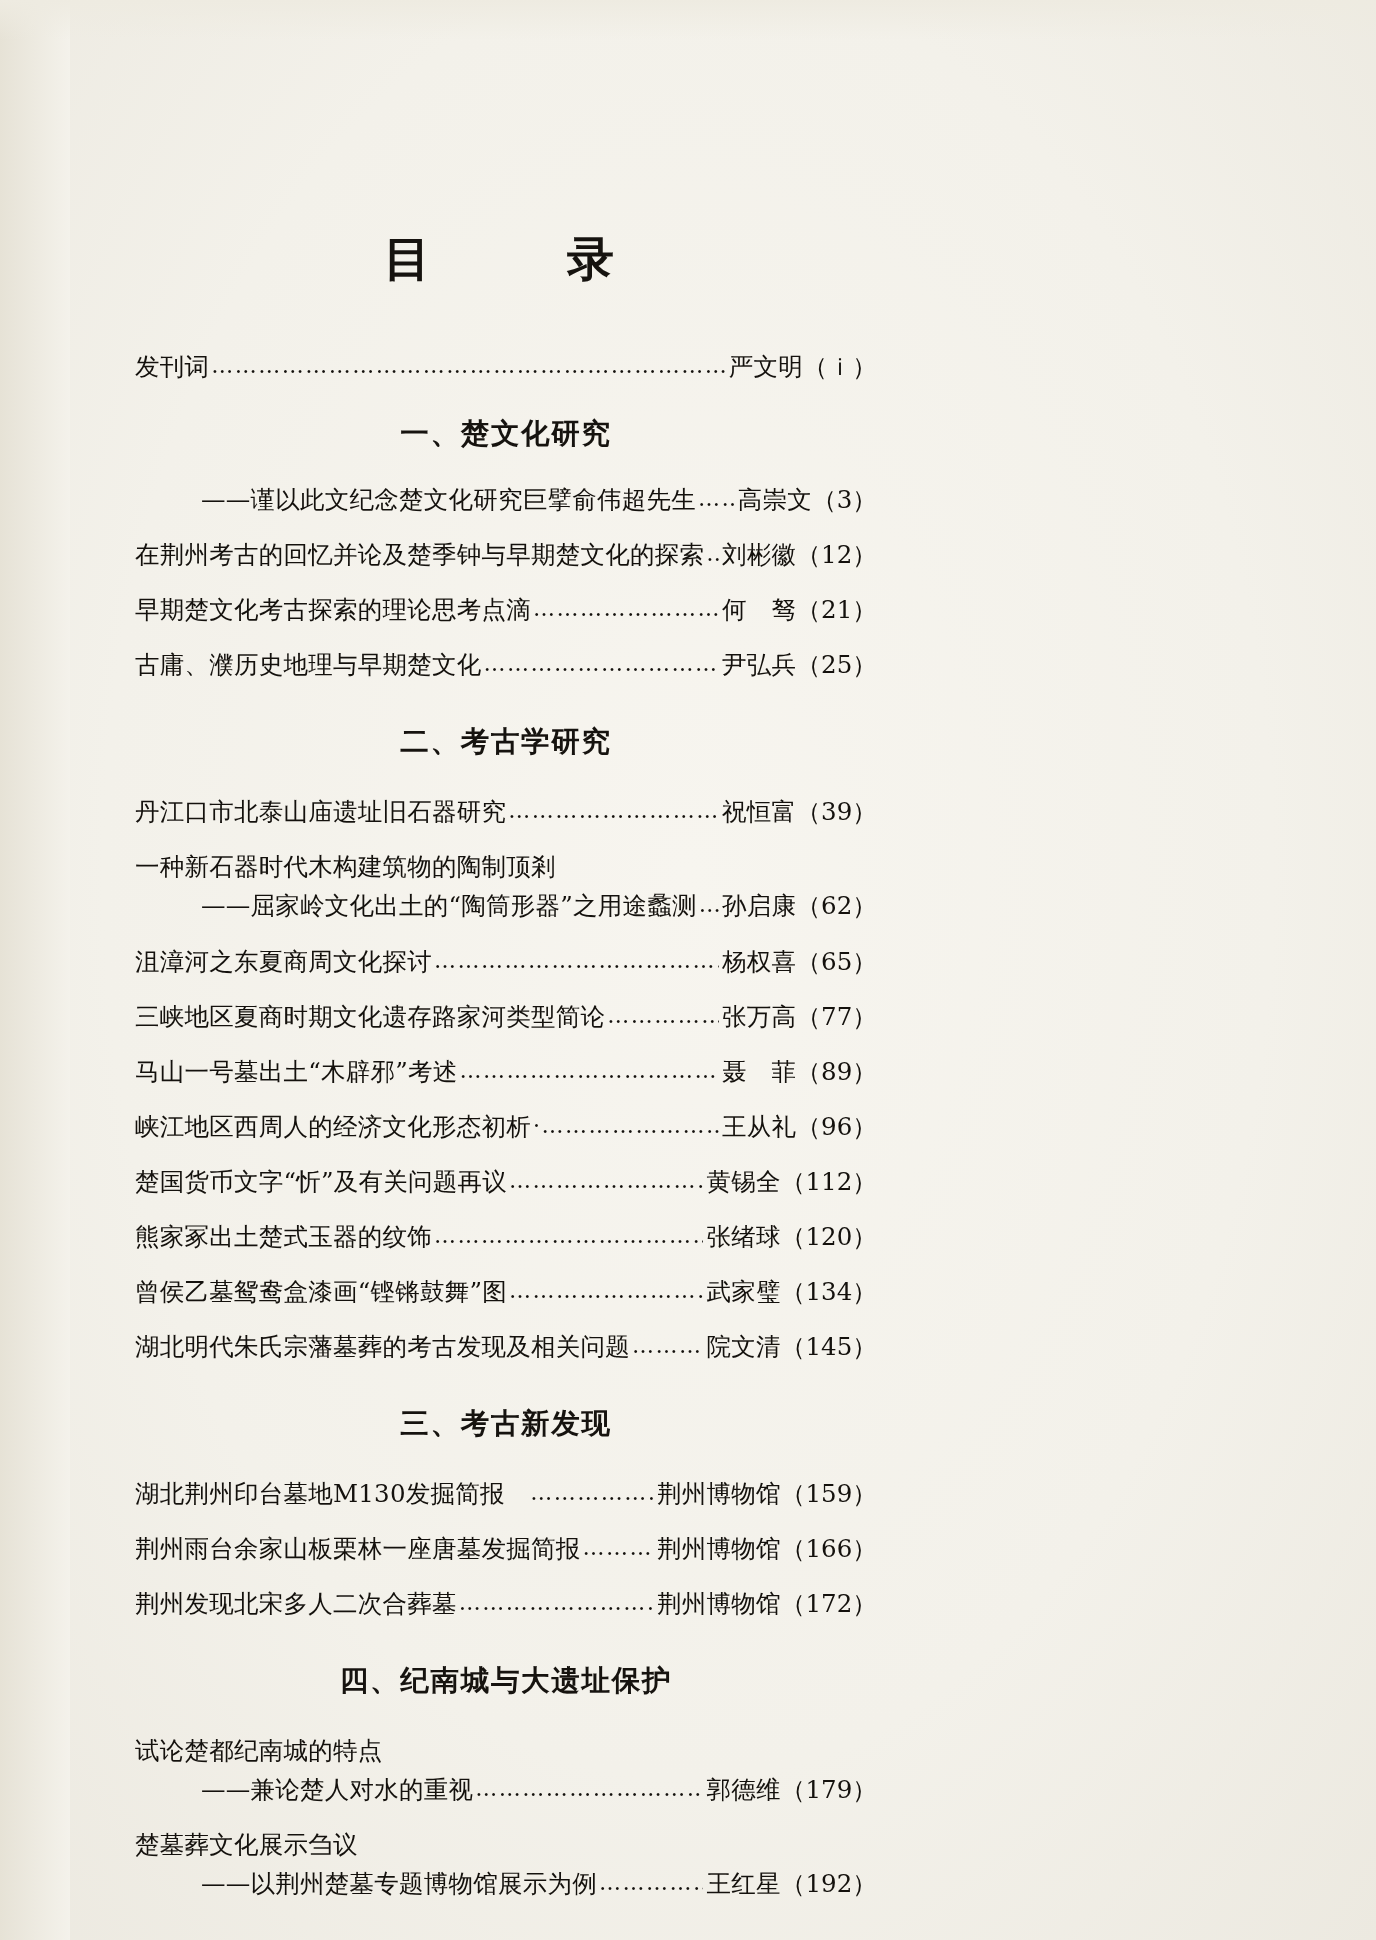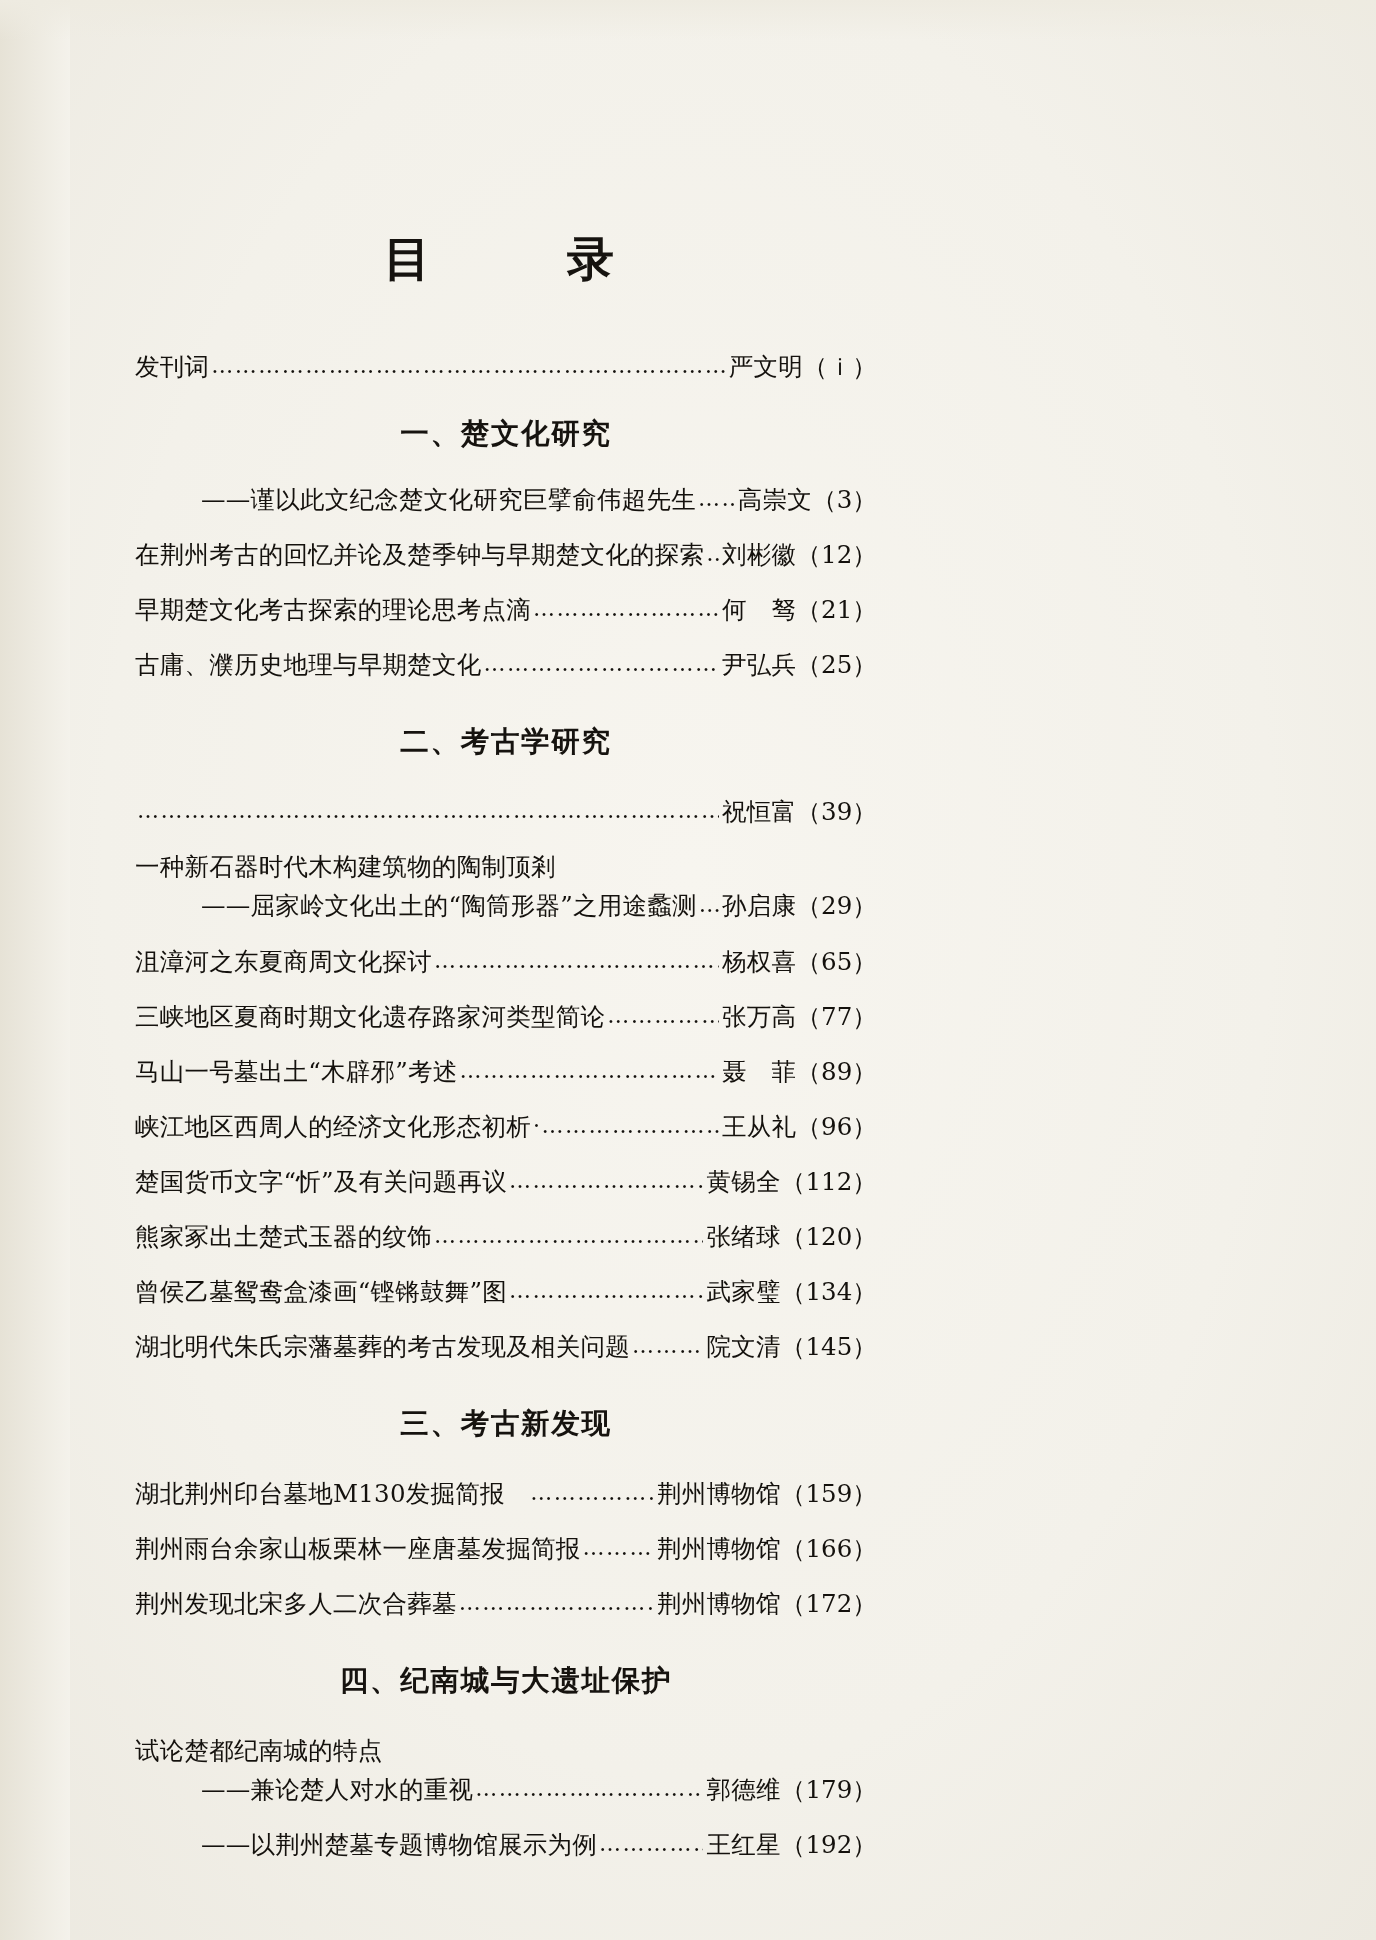--- a/index.html
+++ b/index.html
@@ -158,33 +158,34 @@
         <span class="txt">古庸、濮历史地理与早期楚文化</span>
         <span class="dots">…………………………………………………………………………………</span>
         <span class="right"><span>尹弘兵</span>（<span class="pg">25</span>）</span>
       </div>
     </div>
 
     <div class="section-head">二、考古学研究</div>
 
     <div class="entry">
       <div class="row">
+        <span class="txt">丹江口市北泰山庙遗址旧石器研究</span>
         <span class="dots">………………………………………………………………………</span>
         <span class="right"><span>祝恒富</span>（<span class="pg">39</span>）</span>
       </div>
     </div>
 
     <div class="entry">
       <div class="row">
         <span class="txt">一种新石器时代木构建筑物的陶制顶剎</span>
       </div>
       <div class="row">
         <span class="txt indent">——屈家岭文化出土的“陶筒形器”之用途蠡测</span>
         <span class="dots">………………………………………</span>
-        <span class="right"><span>孙启康</span>（<span class="pg">29</span>）</span>
+        <span class="right"><span>孙启康</span>（<span class="pg">62</span>）</span>
       </div>
     </div>
 
     <div class="entry">
       <div class="row">
         <span class="txt">沮漳河之东夏商周文化探讨</span>
         <span class="dots">……………………………………………………………………………</span>
         <span class="right"><span>杨权喜</span>（<span class="pg">65</span>）</span>
       </div>
     </div>
@@ -279,20 +280,23 @@
       </div>
       <div class="row">
         <span class="txt indent">——兼论楚人对水的重视</span>
         <span class="dots">……………………………………………………………</span>
         <span class="right"><span>郭德维</span>（<span class="pg">179</span>）</span>
       </div>
     </div>
 
     <div class="entry">
       <div class="row">
+        <span class="txt">楚墓葬文化展示刍议</span>
+      </div>
+      <div class="row">
         <span class="txt indent">——以荆州楚墓专题博物馆展示为例</span>
         <span class="dots">………………………………</span>
         <span class="right"><span>王红星</span>（<span class="pg">192</span>）</span>
       </div>
     </div>
 
   </div>
 </div>
 
 </body></html>

